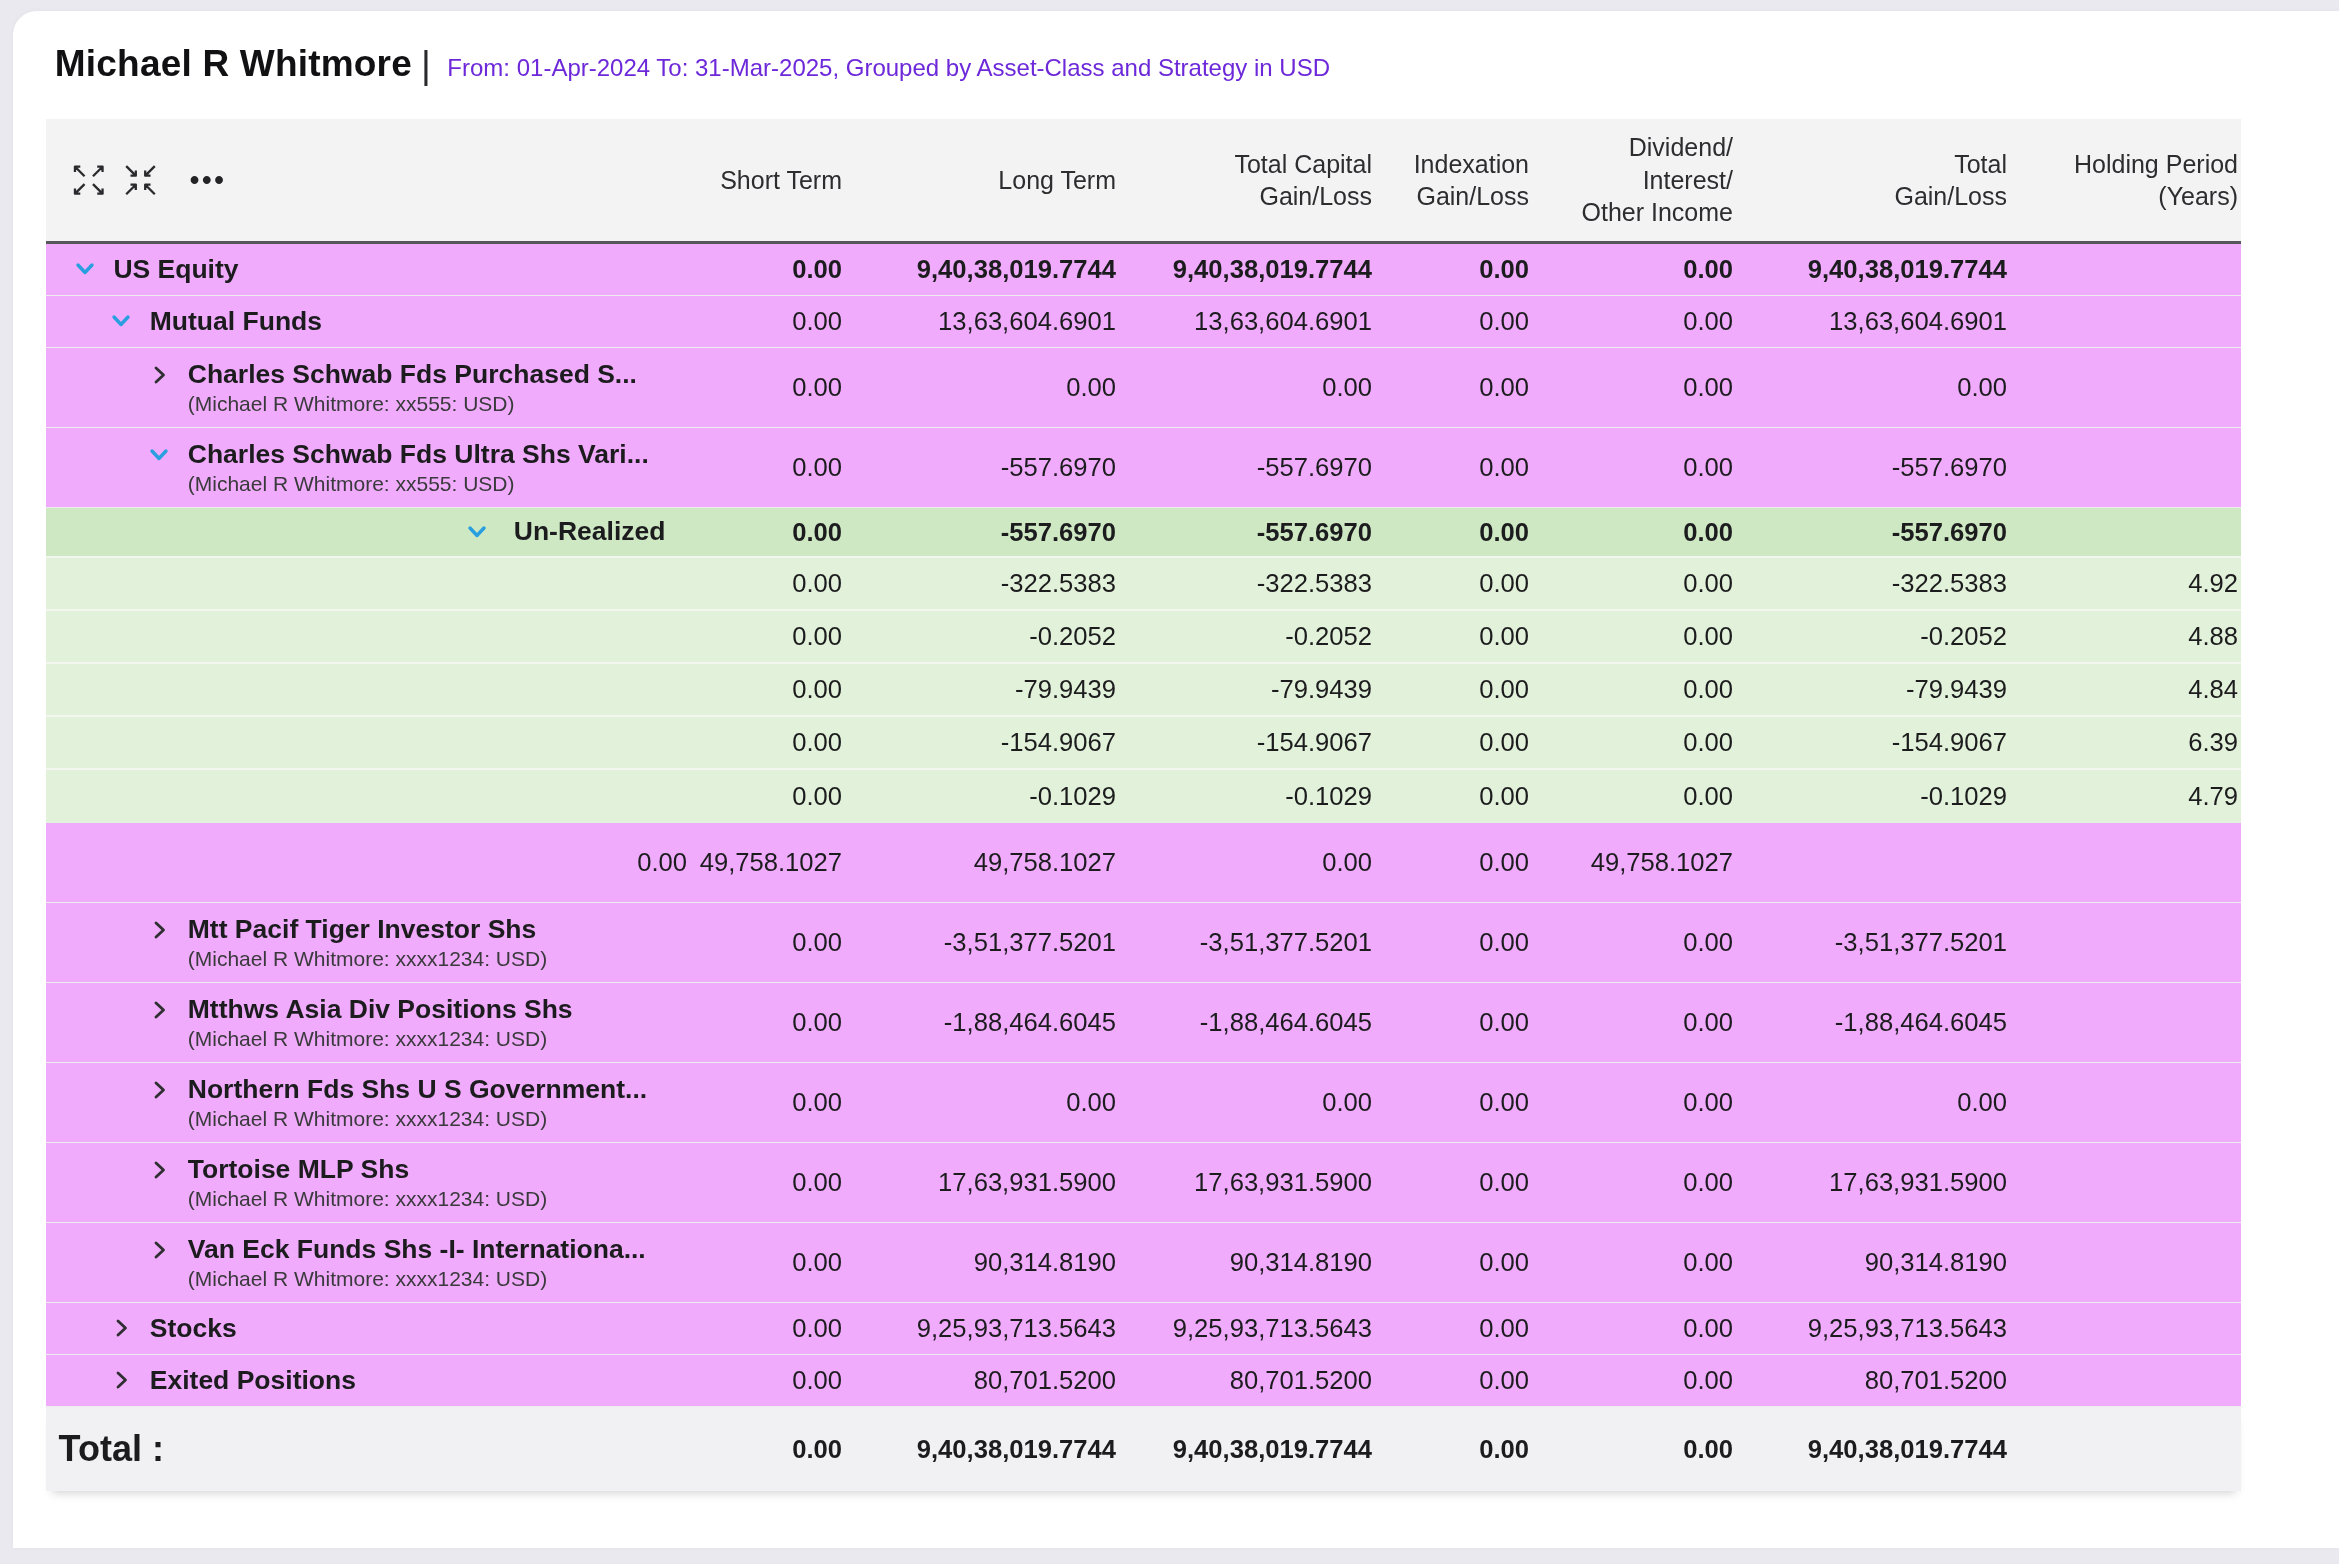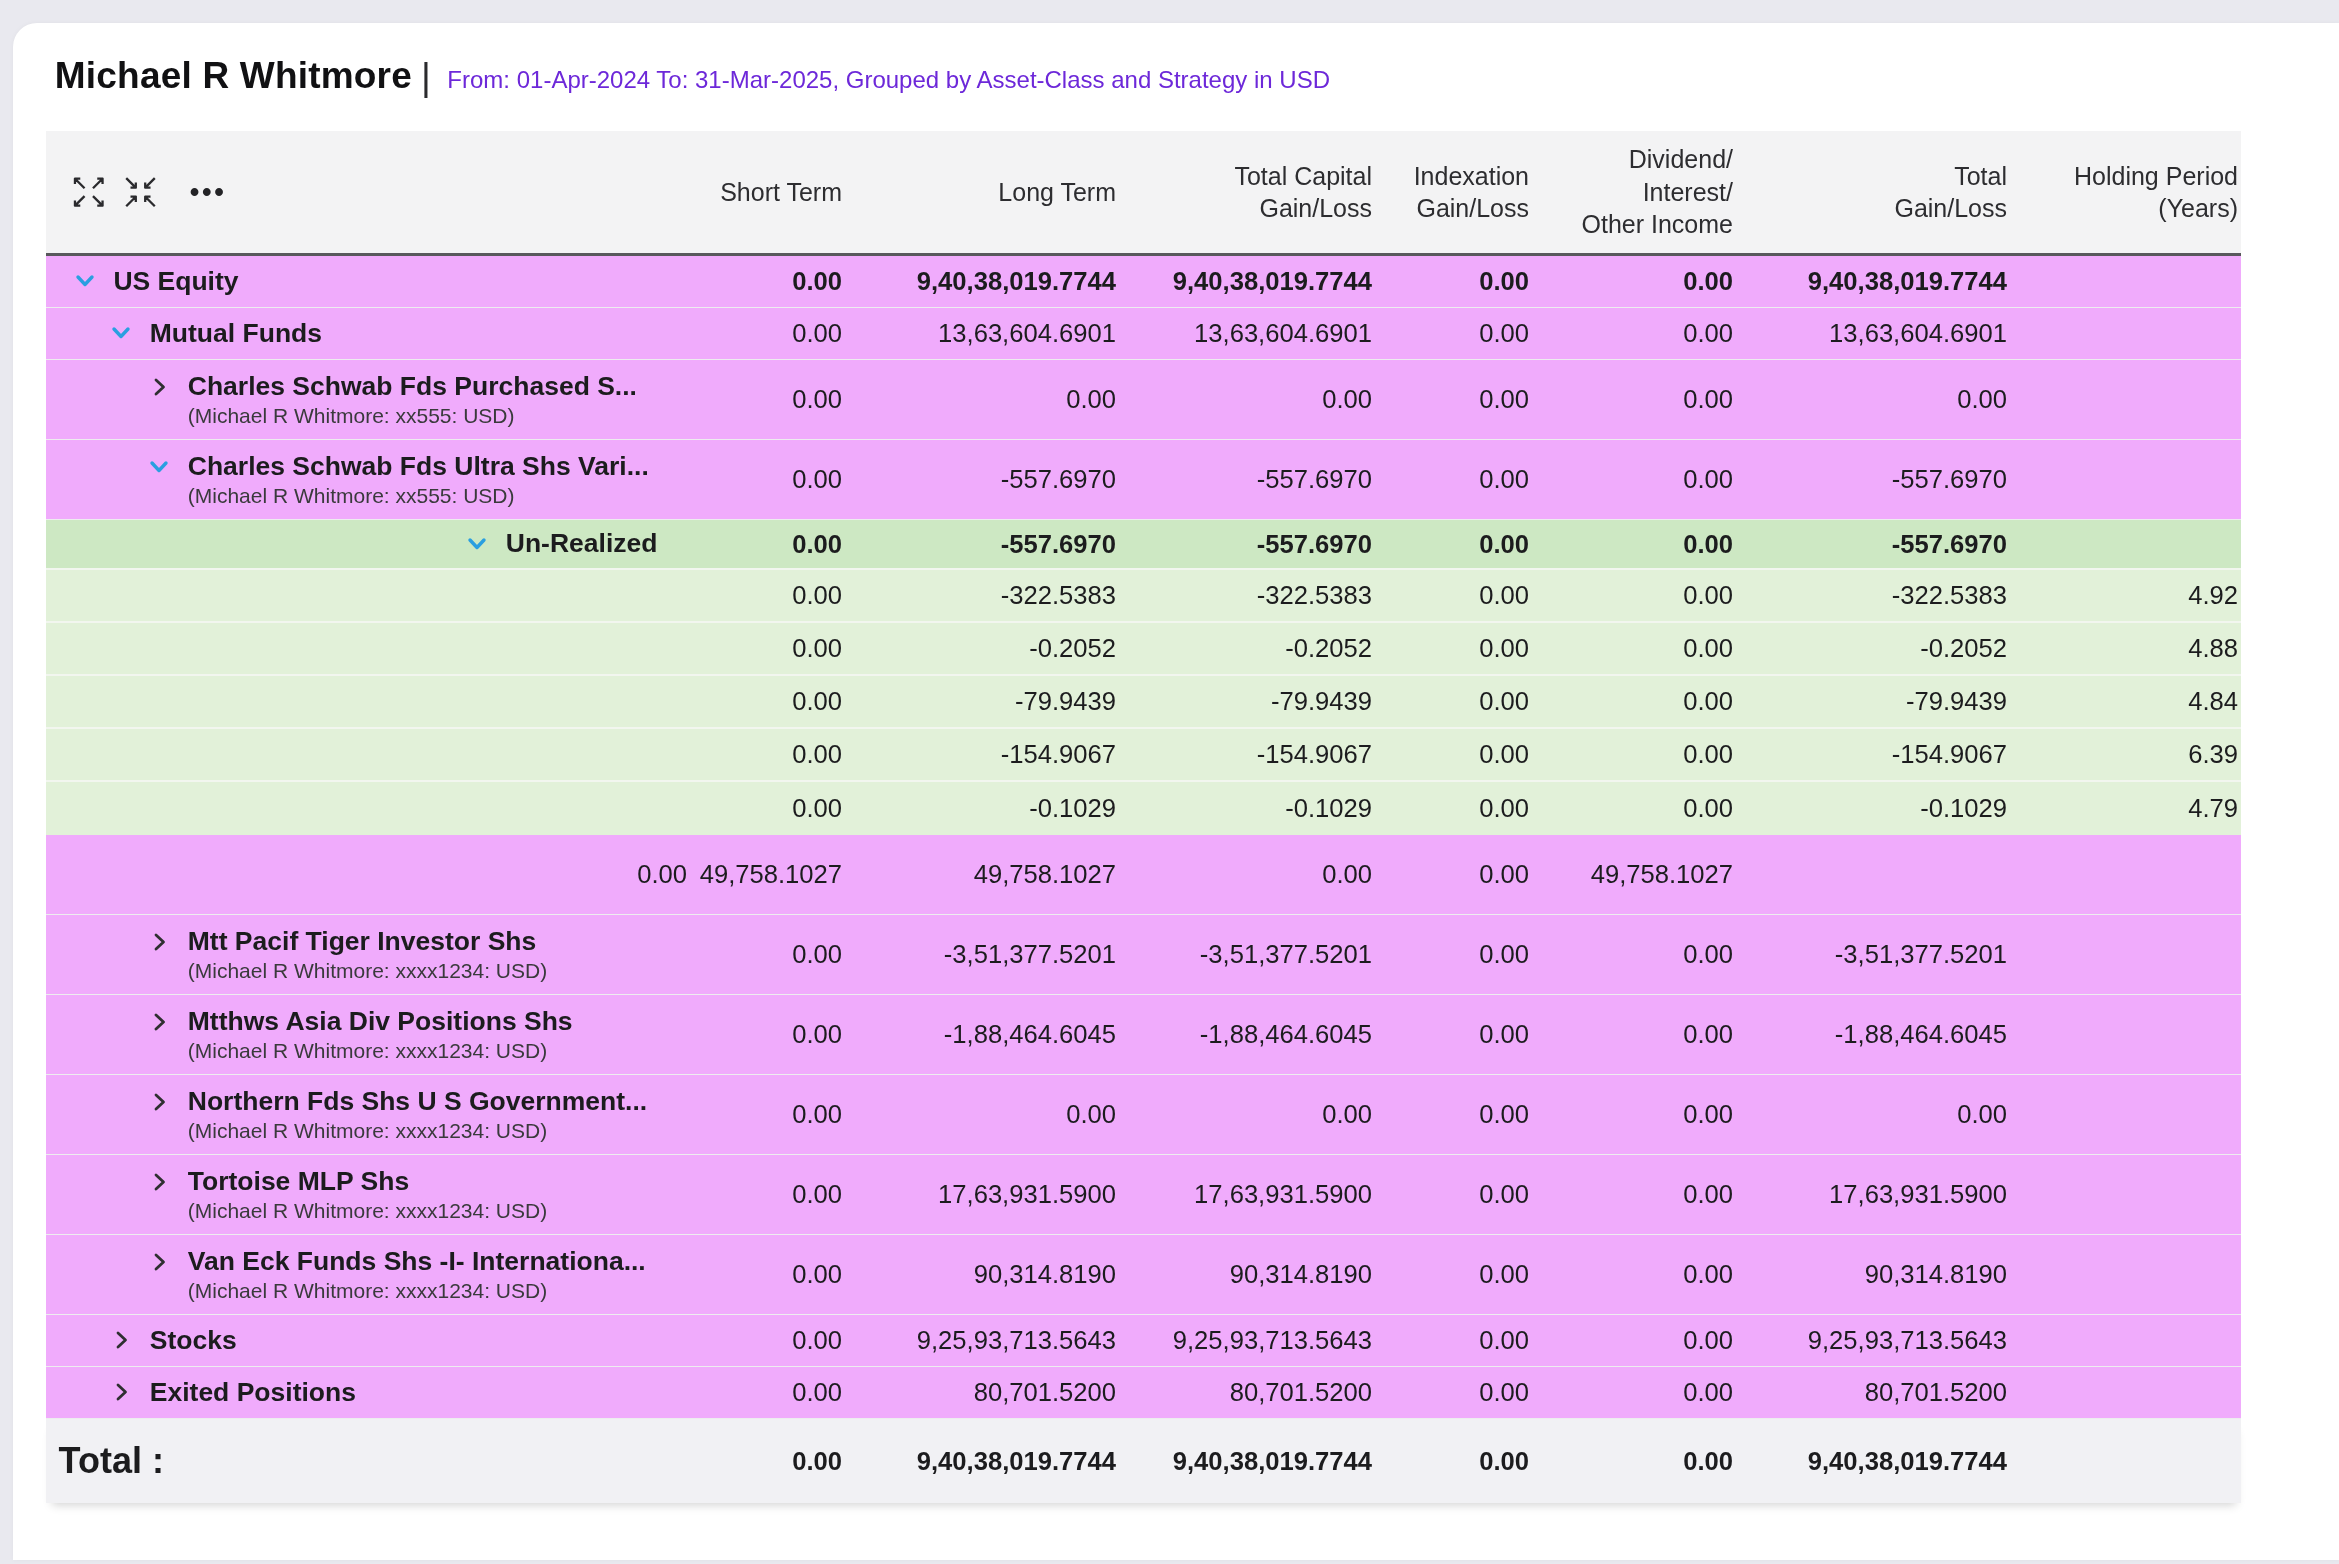--- a/index.html
+++ b/index.html
@@ -5,21 +5,21 @@
   html,body{margin:0;padding:0;}
   body{
     width:2339px;height:1564px;
     background:#e9e9ef;
     font-family:"Liberation Sans", sans-serif;
     color:#1c1c1e;
     overflow:hidden;
     position:relative;
   }
   .card{
-    position:absolute;left:12.8px;top:23px;
+    position:absolute;left:12.8px;top:11px;
     width:calc(100% - 12.8px);height:calc(100% - 27.4px);
     background:#ffffff;
     border-top-left-radius:24px;
     box-shadow:0 0 5.5px rgba(0,0,0,0.04);
   }
   .title-bar{
     display:flex;align-items:baseline;
     padding:31px 0 0 42px;
     white-space:nowrap;
   }
@@ -69,21 +69,21 @@
     height:84px;background:#f1f1f4;border-bottom:none;
     box-shadow:0 7.3px 9.1px -5.5px rgba(0,0,0,0.18);
   }
   .name-cell{
     display:flex;align-items:center;
     overflow:hidden;
   }
   .lvl0{padding-left:25.6px;}
   .lvl1{padding-left:62px;}
   .lvl2{padding-left:100px;}
-  .lvl3{padding-left:418px;}
+  .lvl3{padding-left:418px;gap:8px;}
   .fund .name-cell{align-items:flex-start;padding-top:11px;}
   .chev{
     width:27.4px;min-width:27.4px;height:27.4px;display:flex;align-items:center;justify-content:center;
     margin-right:14.6px;cursor:pointer;
   }
   .fund .chev{margin-top:2.7px;}
   .label{font-size:26.5px;color:#1c1c1e;line-height:1.2;font-weight:bold;}
   .bold .label{font-weight:700;}
   .label-block{display:flex;flex-direction:column;}
   .sublabel{font-size:21px;color:#3a3a3c;margin-top:1px;}

